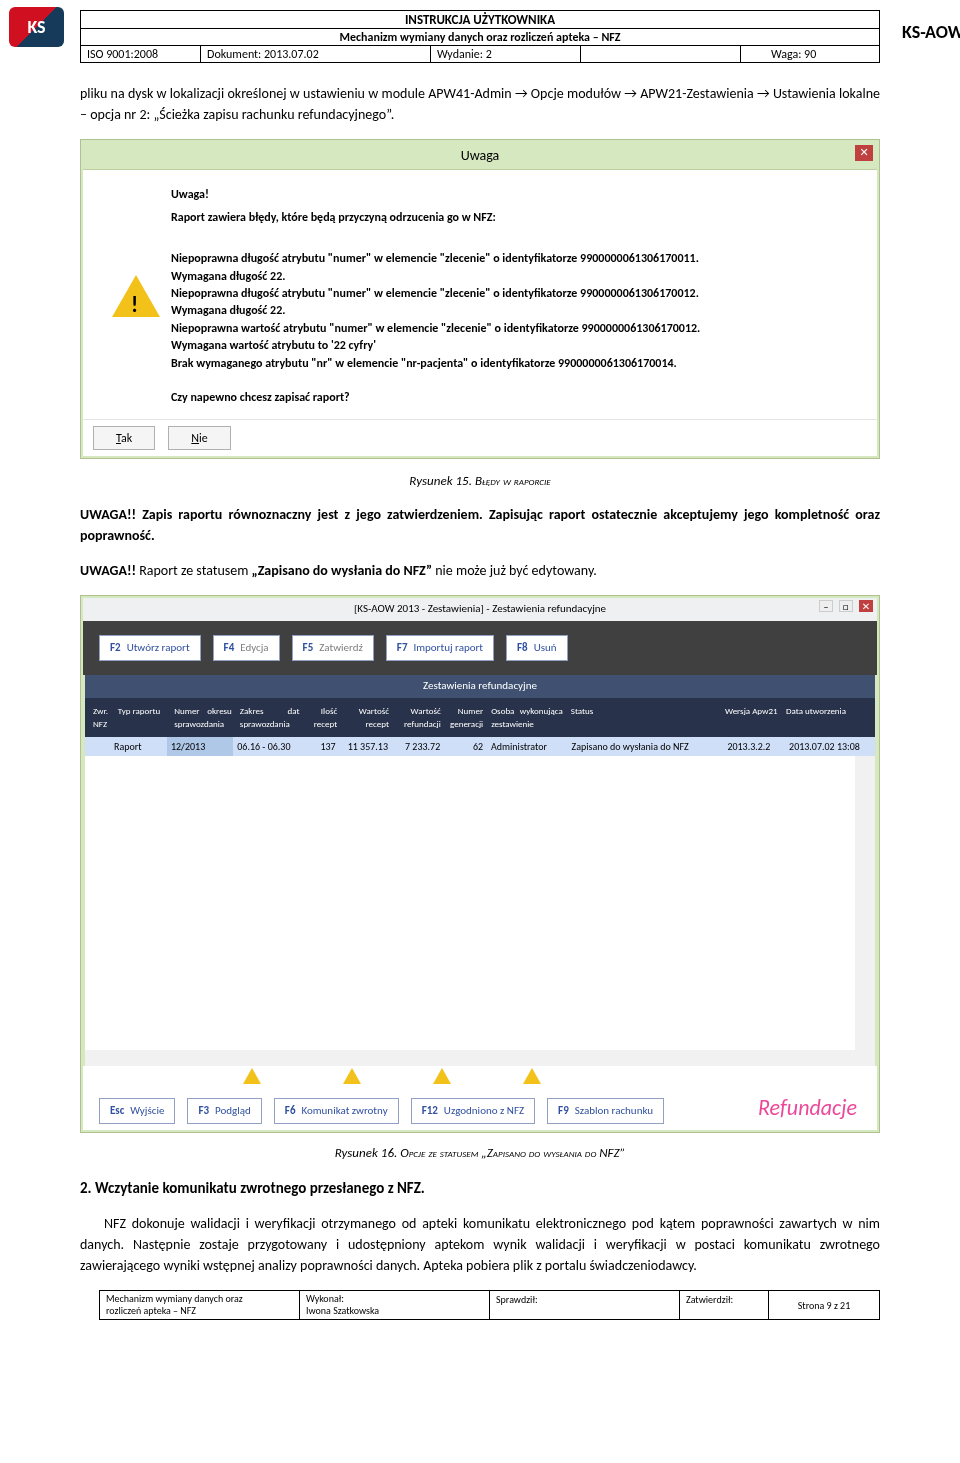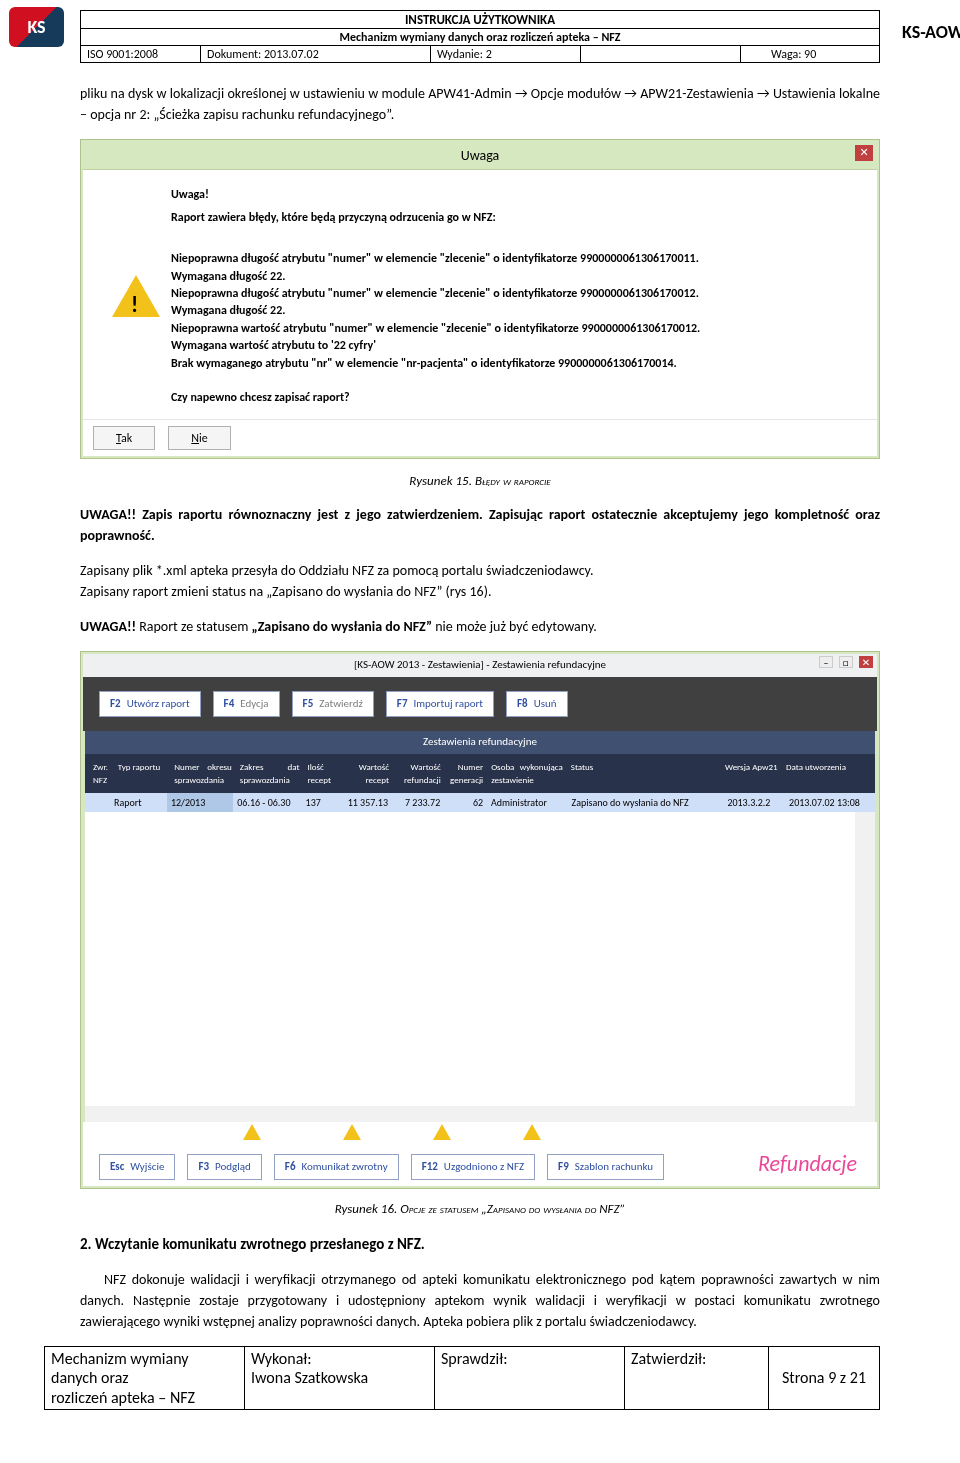--- a/index.html
+++ b/index.html
@@ -48,34 +48,34 @@
   .table-area { background: #fff; margin: 0 2px; }
   .tbl-title { background: #405070; color: #fff; font-size: 11px; text-align: center; padding: 3px 0; }
   .tbl-head { background: #28324a; color: #fff; display: flex; font-size: 9px; padding: 4px 4px; }
   .th, .td { padding: 2px 4px; }
   .tbl-row { display: flex; font-size: 10px; background: #fff; }
   .tbl-row.sel { background: #d0dff8; }
   .col-zw { width: 26px; }
   .col-typ { width: 60px; }
   .col-okres { width: 70px; }
   .col-zakres { width: 72px; }
-  .col-ilosc { width: 40px; }
+  .col-ilosc { width: 40px; text-align:right;}
   .col-wrec { width: 55px; text-align:right;}
   .col-wref { width: 55px; text-align:right;}
   .col-gen { width: 45px; text-align:right;}
   .col-osoba { width: 85px; }
   .col-status { width: 165px; }
   .col-ver { width: 65px; }
   .col-data { width: 95px; }
   .blank { height: 310px; background:#fff; border-right: 20px solid #f1f1f1; border-bottom: 16px solid #f1f1f1; position:relative;}
   .arrows { position: relative; height: 20px; background:#fff;}
   .arr { position:absolute; width:0;height:0;border-left:9px solid transparent;border-right:9px solid transparent;border-bottom:16px solid #f3c21a; bottom:2px;}
   .toolbar2 { background: #fff; padding: 12px 16px 6px 16px; display: flex; gap: 12px; position:relative;}
   .watermark { position:absolute; right: 20px; bottom: 6px; color:#ec4899; font-size: 22px; font-style: italic;}
-  .footer { border: 1px solid #000; margin: 0 80px 10px 44px; display: grid; grid-template-columns: 200px 190px 190px 1fr 110px; font-size: 16px;}
+  .footer { border: 1px solid #000; margin: 0 80px 10px 99px; display: grid; grid-template-columns: 200px 190px 190px 1fr 110px; font-size: 10px;}
   .footer div { border-right: 1px solid #000; padding: 2px 6px; }
   .footer div:last-child { border-right: none; text-align: center; vertical-align: middle;}
   .footer .two-line { line-height: 1.2; }
   .section-head{font-weight:bold; font-size:15px; margin: 10px 0 14px 0;}
 </style>
 </head>
 <body>
 
 <div class="page">
   <div class="header-box">
@@ -126,24 +126,20 @@
       <div class="dialog-btns">
         <span class="dialog-btn"><u>T</u><span></span>ak</span>
         <span class="dialog-btn"><u>N</u>ie</span>
       </div>
     </div>
 
     <p class="caption"><span>Rysunek 15. </span><span class="sc">Błędy w raporcie</span></p>
 
     <p><b>UWAGA!! Zapis raportu równoznaczny jest z jego zatwierdzeniem. Zapisując raport ostatecznie akceptujemy jego kompletność oraz poprawność.</b></p>
 
-    <p>
-      <span>Zapisany plik *.xml apteka przesyła do Oddziału NFZ za pomocą portalu świadczeniodawcy.</span><br>
-      <span>Zapisany raport zmieni status na „Zapisano do wysłania do NFZ” (rys 16).</span>
-    </p>
 
     <p>
       <b><span>UWAGA!!</span></b><span> Raport ze statusem </span><b><span>„Zapisano do wysłania do NFZ”</span></b><span> nie może już być edytowany.</span>
     </p>
 
     <div class="app">
       <div class="app-title">
         <span>[KS-AOW 2013 - Zestawienia] - Zestawienia refundacyjne</span>
         <span class="wbtns">
           <span class="wbtn">–</span>

